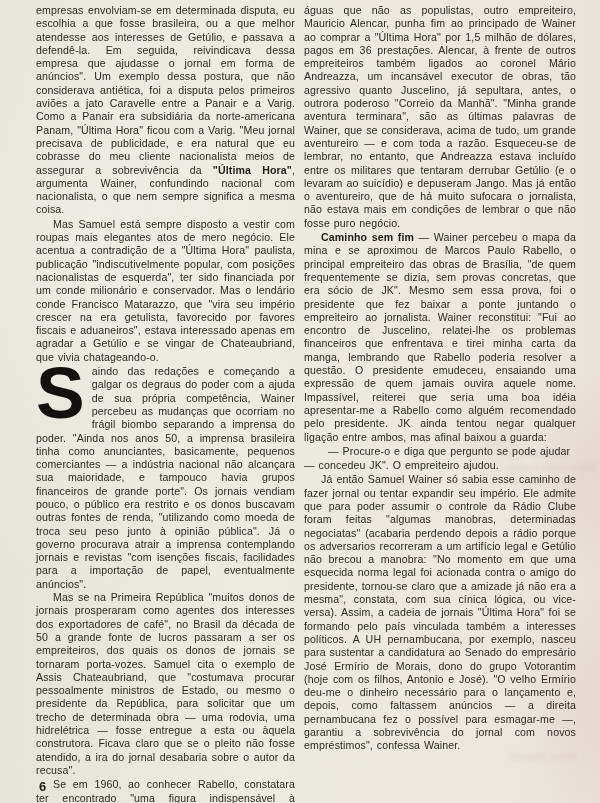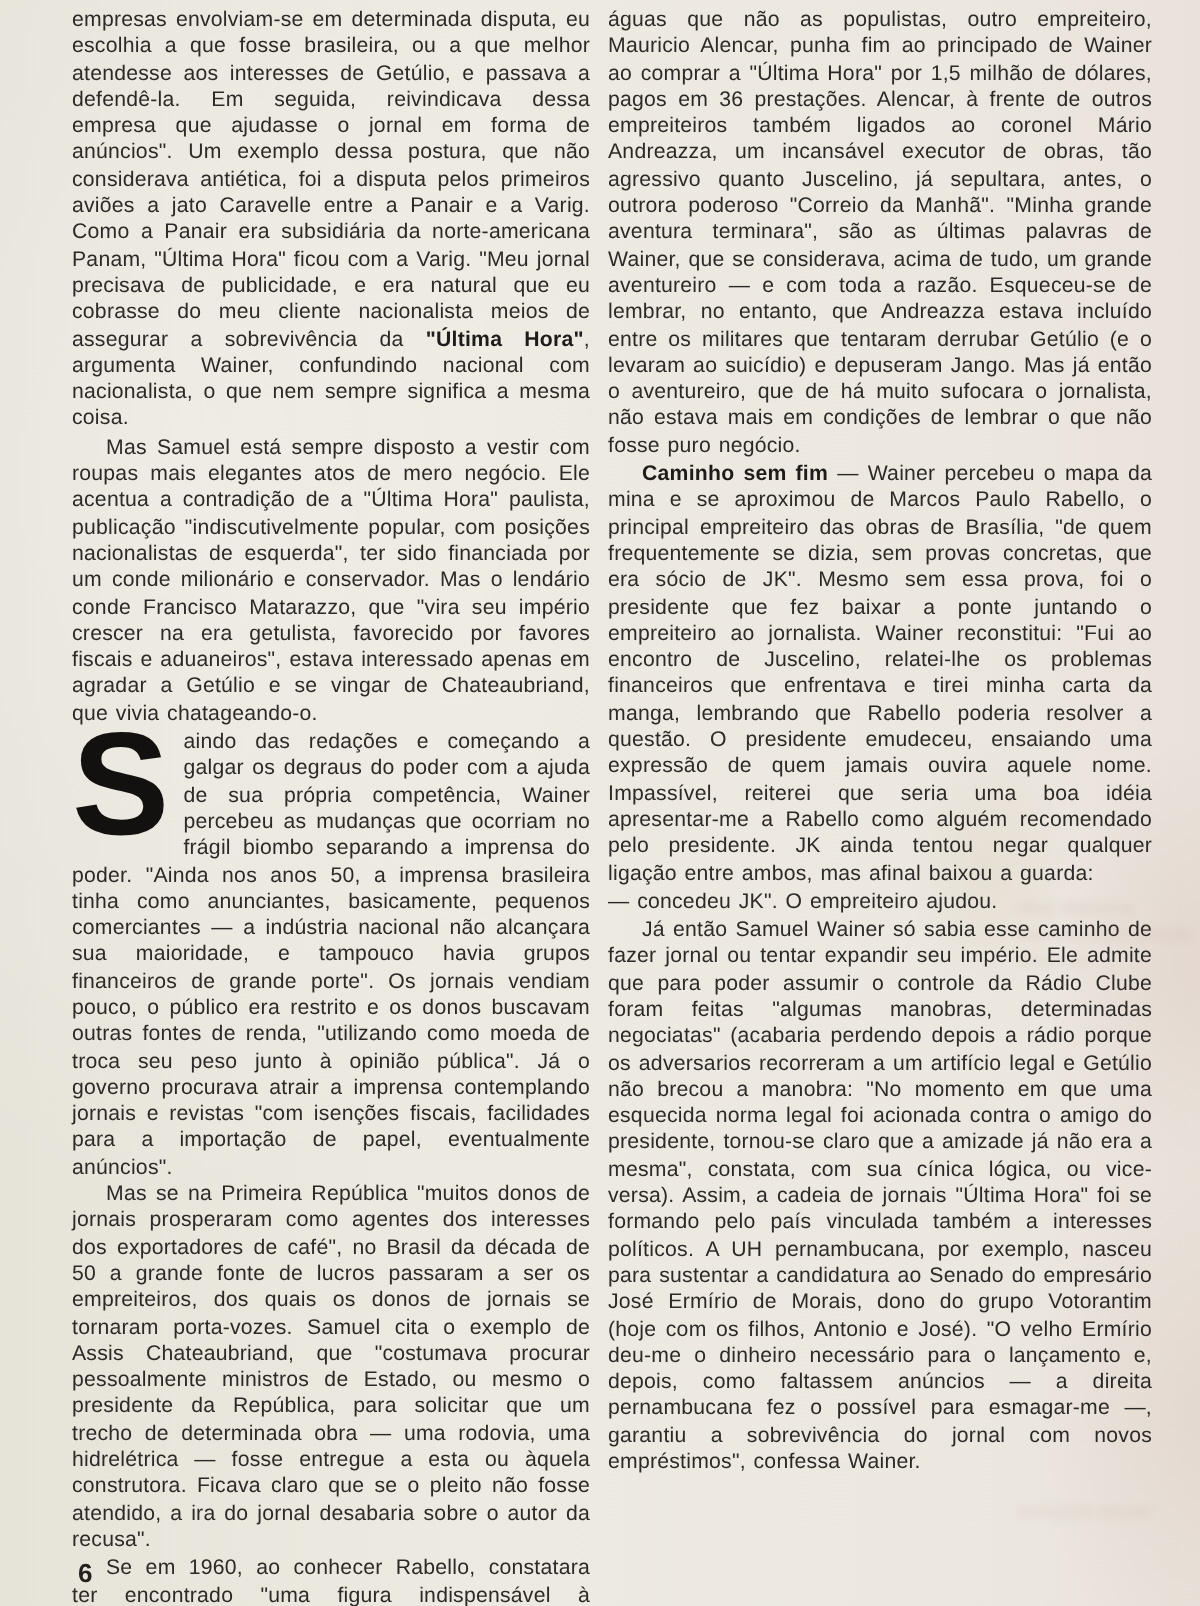--- a/index.html
+++ b/index.html
@@ -89,20 +89,21 @@
     <div class="col col-left">
         <p class="para"><span>empresas envolviam-se em determinada disputa, eu escolhia a que fosse brasileira, ou a que melhor atendesse aos interesses de Getúlio, e passava a defendê-la. Em seguida, reivindicava dessa empresa que ajudasse o jornal em forma de anúncios". Um exemplo dessa postura, que não considerava antiética, foi a disputa pelos primeiros aviões a jato Caravelle entre a Panair e a Varig. Como a Panair era subsidiária da norte-americana Panam, "Última Hora" ficou com a Varig. "Meu jornal precisava de publicidade, e era natural que eu cobrasse do meu cliente nacionalista meios de assegurar a sobrevivência da </span><span class="bold">"Última Hora"</span><span>, argumenta Wainer, confundindo nacional com nacionalista, o que nem sempre significa a mesma coisa.</span></p>
         <p class="para indent gap"><span>Mas Samuel está sempre disposto a vestir com roupas mais elegantes atos de mero negócio. Ele acentua a contradição de a "Última Hora" paulista, publicação "indiscutivelmente popular, com posições nacionalistas de esquerda", ter sido financiada por um conde milionário e conservador. Mas o lendário conde Francisco Matarazzo, que "vira seu império crescer na era getulista, favorecido por favores fiscais e aduaneiros", estava interessado apenas em agradar a Getúlio e se vingar de Chateaubriand, que vivia chatageando-o.</span></p>
         <p class="para gap"><span class="dropcap">S</span><span>aindo das redações e começando a galgar os degraus do poder com a ajuda de sua própria competência, Wainer percebeu as mudanças que ocorriam no frágil biombo separando a imprensa do poder. "Ainda nos anos 50, a imprensa brasileira tinha como anunciantes, basicamente, pequenos comerciantes — a indústria nacional não alcançara sua maioridade, e tampouco havia grupos financeiros de grande porte". Os jornais vendiam pouco, o público era restrito e os donos buscavam outras fontes de renda, "utilizando como moeda de troca seu peso junto à opinião pública". Já o governo procurava atrair a imprensa contemplando jornais e revistas "com isenções fiscais, facilidades para a importação de papel, eventualmente anúncios".</span></p>
         <p class="para indent"><span>Mas se na Primeira República "muitos donos de jornais prosperaram como agentes dos interesses dos exportadores de café", no Brasil da década de 50 a grande fonte de lucros passaram a ser os empreiteiros, dos quais os donos de jornais se tornaram porta-vozes. Samuel cita o exemplo de Assis Chateaubriand, que "costumava procurar pessoalmente ministros de Estado, ou mesmo o presidente da República, para solicitar que um trecho de determinada obra — uma rodovia, uma hidrelétrica — fosse entregue a esta ou àquela construtora. Ficava claro que se o pleito não fosse atendido, a ira do jornal desabaria sobre o autor da recusa".</span></p>
         <p class="para indent gap"><span>Se em 1960, ao conhecer Rabello, constatara ter encontrado "uma figura indispensável à decifração dos jogos do poder no Brasil", 12 anos depois, quando os projetos dos empresários já navegavam por</span></p>
       </div>
     <div class="col col-right">
         <p class="para"><span>águas que não as populistas, outro empreiteiro, Mauricio Alencar, punha fim ao principado de Wainer ao comprar a "Última Hora" por 1,5 milhão de dólares, pagos em 36 prestações. Alencar, à frente de outros empreiteiros também ligados ao coronel Mário Andreazza, um incansável executor de obras, tão agressivo quanto Juscelino, já sepultara, antes, o outrora poderoso "Correio da Manhã". "Minha grande aventura terminara", são as últimas palavras de Wainer, que se considerava, acima de tudo, um grande aventureiro — e com toda a razão. Esqueceu-se de lembrar, no entanto, que Andreazza estava incluído entre os militares que tentaram derrubar Getúlio (e o levaram ao suicídio) e depuseram Jango. Mas já então o aventureiro, que de há muito sufocara o jornalista, não estava mais em condições de lembrar o que não fosse puro negócio.</span></p>
         <p class="para indent gap"><span class="bold">Caminho sem fim</span><span> — Wainer percebeu o mapa da mina e se aproximou de Marcos Paulo Rabello, o principal empreiteiro das obras de Brasília, "de quem frequentemente se dizia, sem provas concretas, que era sócio de JK". Mesmo sem essa prova, foi o presidente que fez baixar a ponte juntando o empreiteiro ao jornalista. Wainer reconstitui: "Fui ao encontro de Juscelino, relatei-lhe os problemas financeiros que enfrentava e tirei minha carta da manga, lembrando que Rabello poderia resolver a questão. O presidente emudeceu, ensaiando uma expressão de quem jamais ouvira aquele nome. Impassível, reiterei que seria uma boa idéia apresentar-me a Rabello como alguém recomendado pelo presidente. JK ainda tentou negar qualquer ligação entre ambos, mas afinal baixou a guarda:</span></p>
+        <p class="para gap dialog"><span>— Procure-o e diga que pergunto se pode ajudar</span></p>
         <p class="para gap"><span>— concedeu JK". O empreiteiro ajudou.</span></p>
         <p class="para indent gap"><span>Já então Samuel Wainer só sabia esse caminho de fazer jornal ou tentar expandir seu império. Ele admite que para poder assumir o controle da Rádio Clube foram feitas "algumas manobras, determinadas negociatas" (acabaria perdendo depois a rádio porque os adversarios recorreram a um artifício legal e Getúlio não brecou a manobra: "No momento em que uma esquecida norma legal foi acionada contra o amigo do presidente, tornou-se claro que a amizade já não era a mesma", constata, com sua cínica lógica, ou vice-versa). Assim, a cadeia de jornais "Última Hora" foi se formando pelo país vinculada também a interesses políticos. A UH pernambucana, por exemplo, nasceu para sustentar a candidatura ao Senado do empresário José Ermírio de Morais, dono do grupo Votorantim (hoje com os filhos, Antonio e José). "O velho Ermírio deu-me o dinheiro necessário para o lançamento e, depois, como faltassem anúncios — a direita pernambucana fez o possível para esmagar-me —, garantiu a sobrevivência do jornal com novos empréstimos", confessa Wainer.</span></p>
       </div>
   </div>
 
   <div class="bleed bleed-1">amizade pelo depois rádio porque os recor</div>
   <div class="bleed bleed-2">novos emprésti</div>
 
   <div class="page-number">6</div>
 </div>

